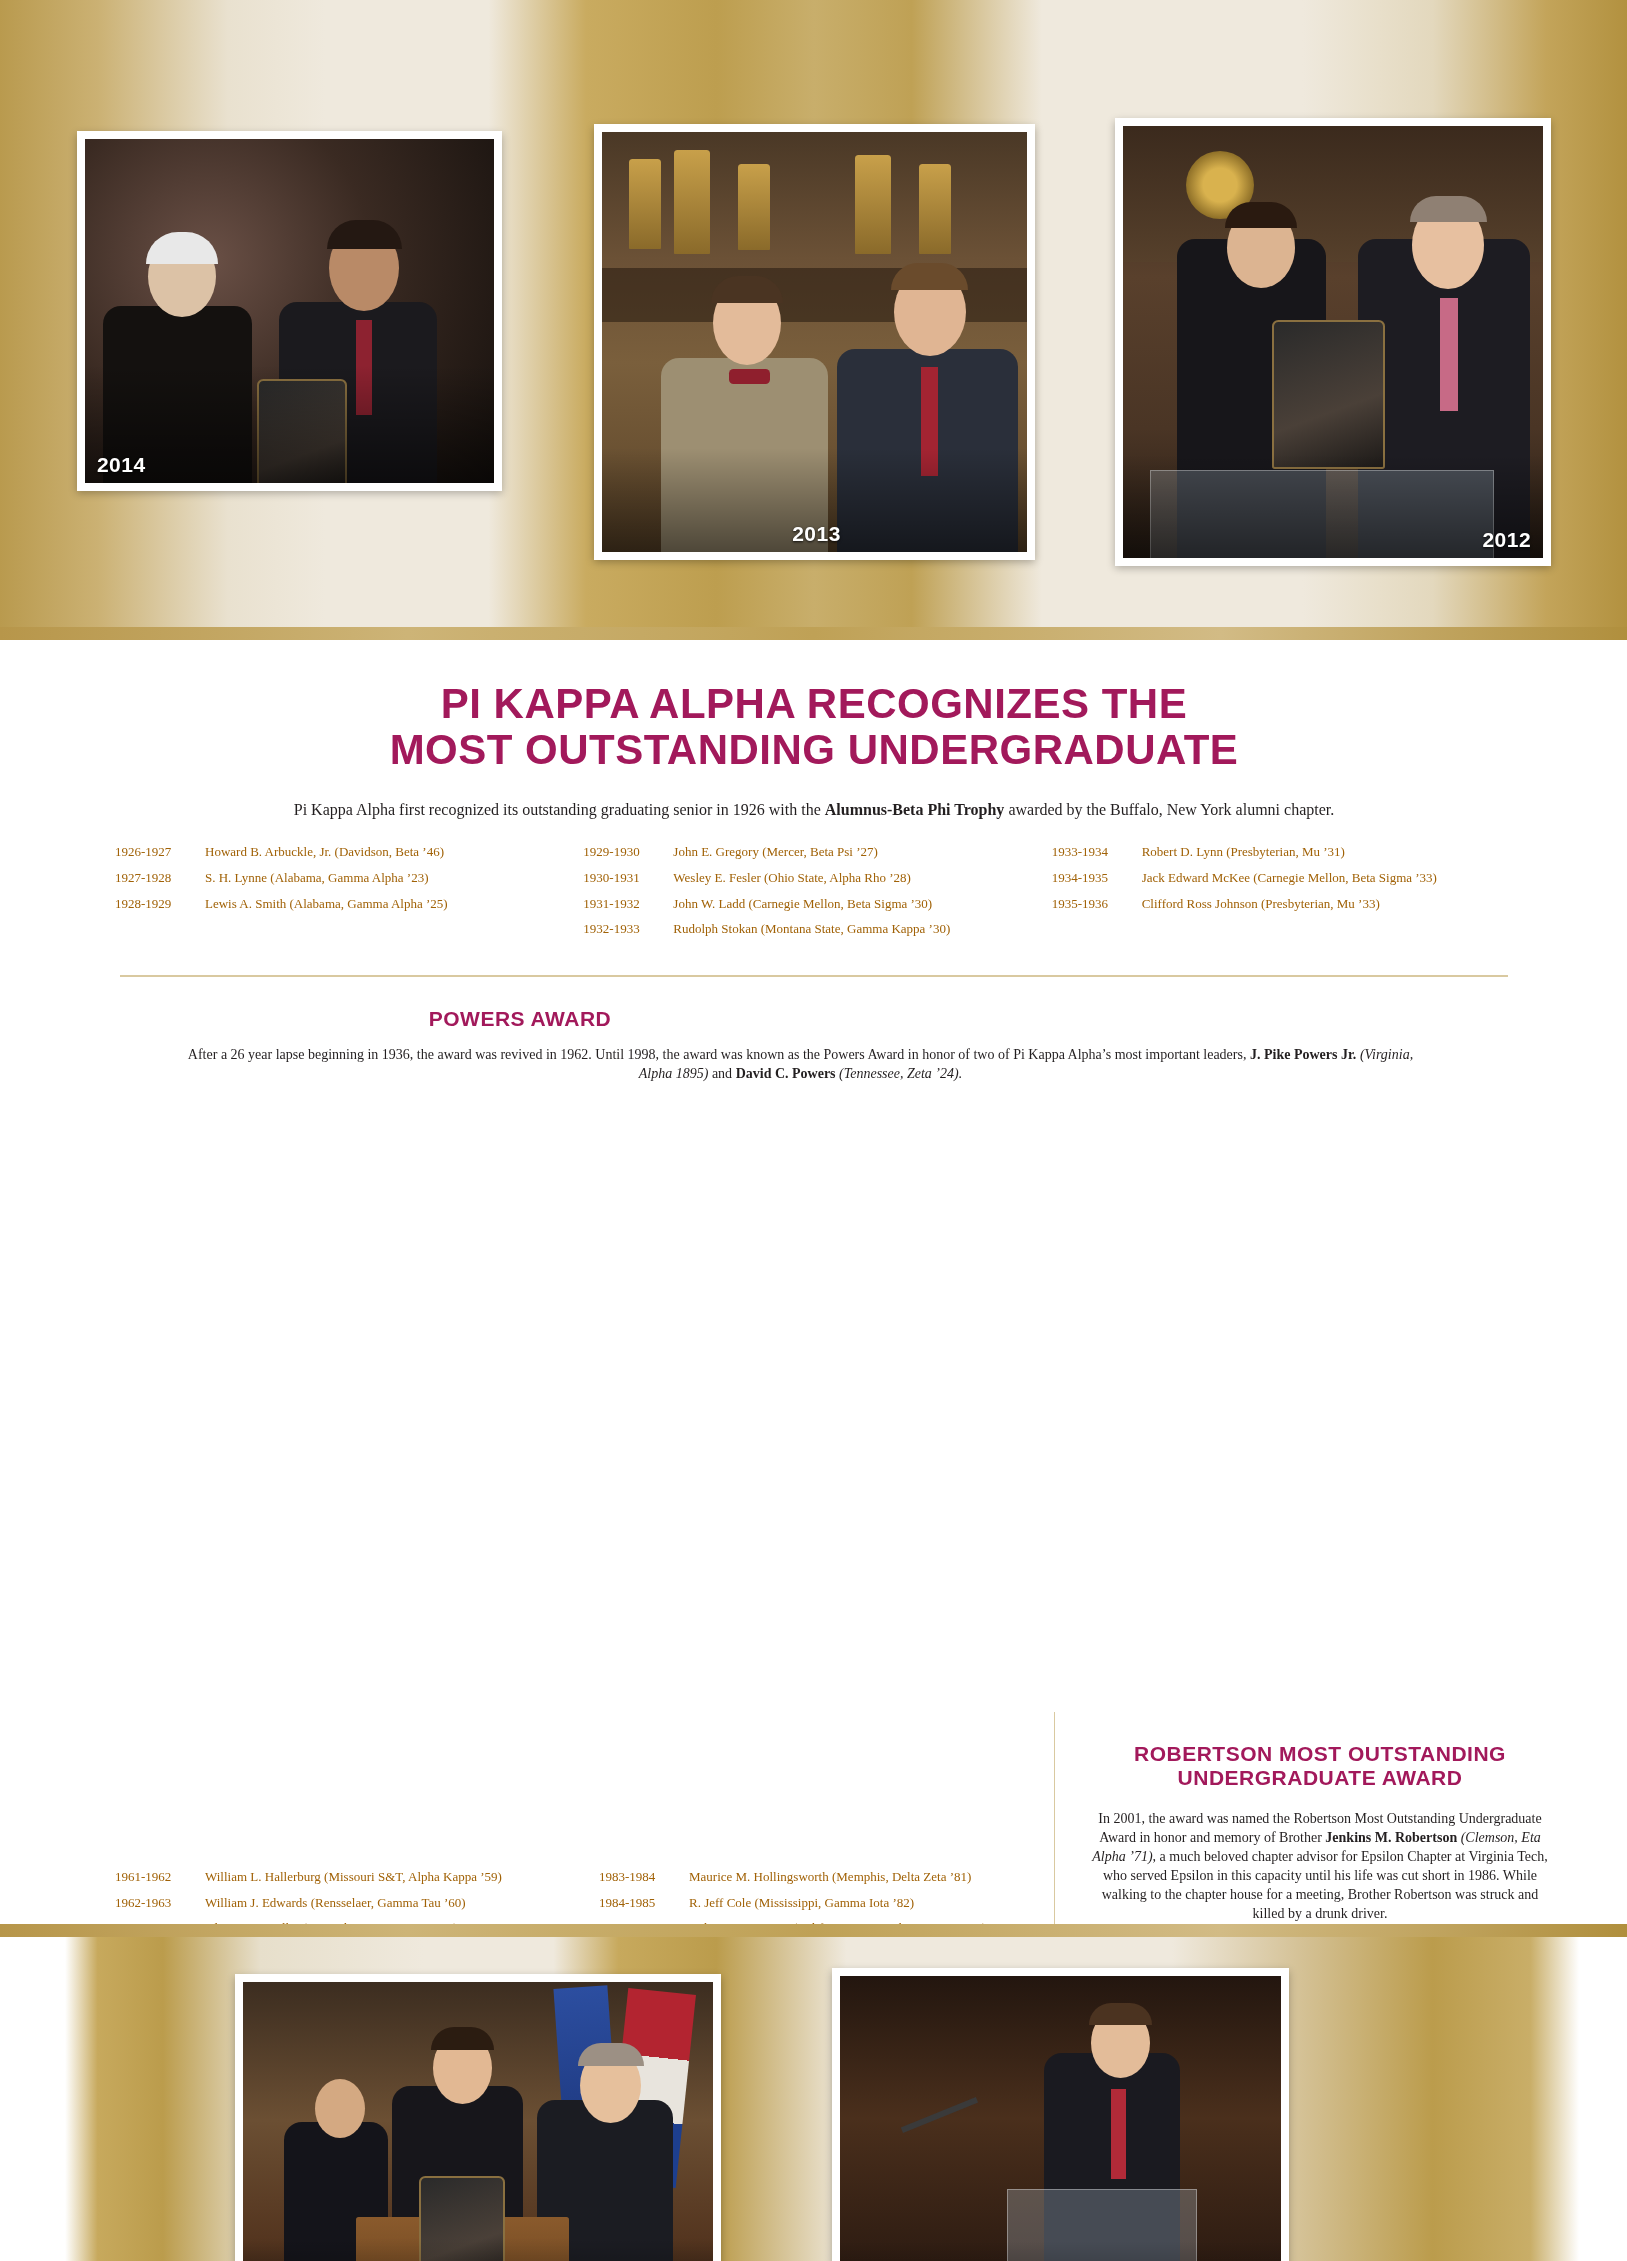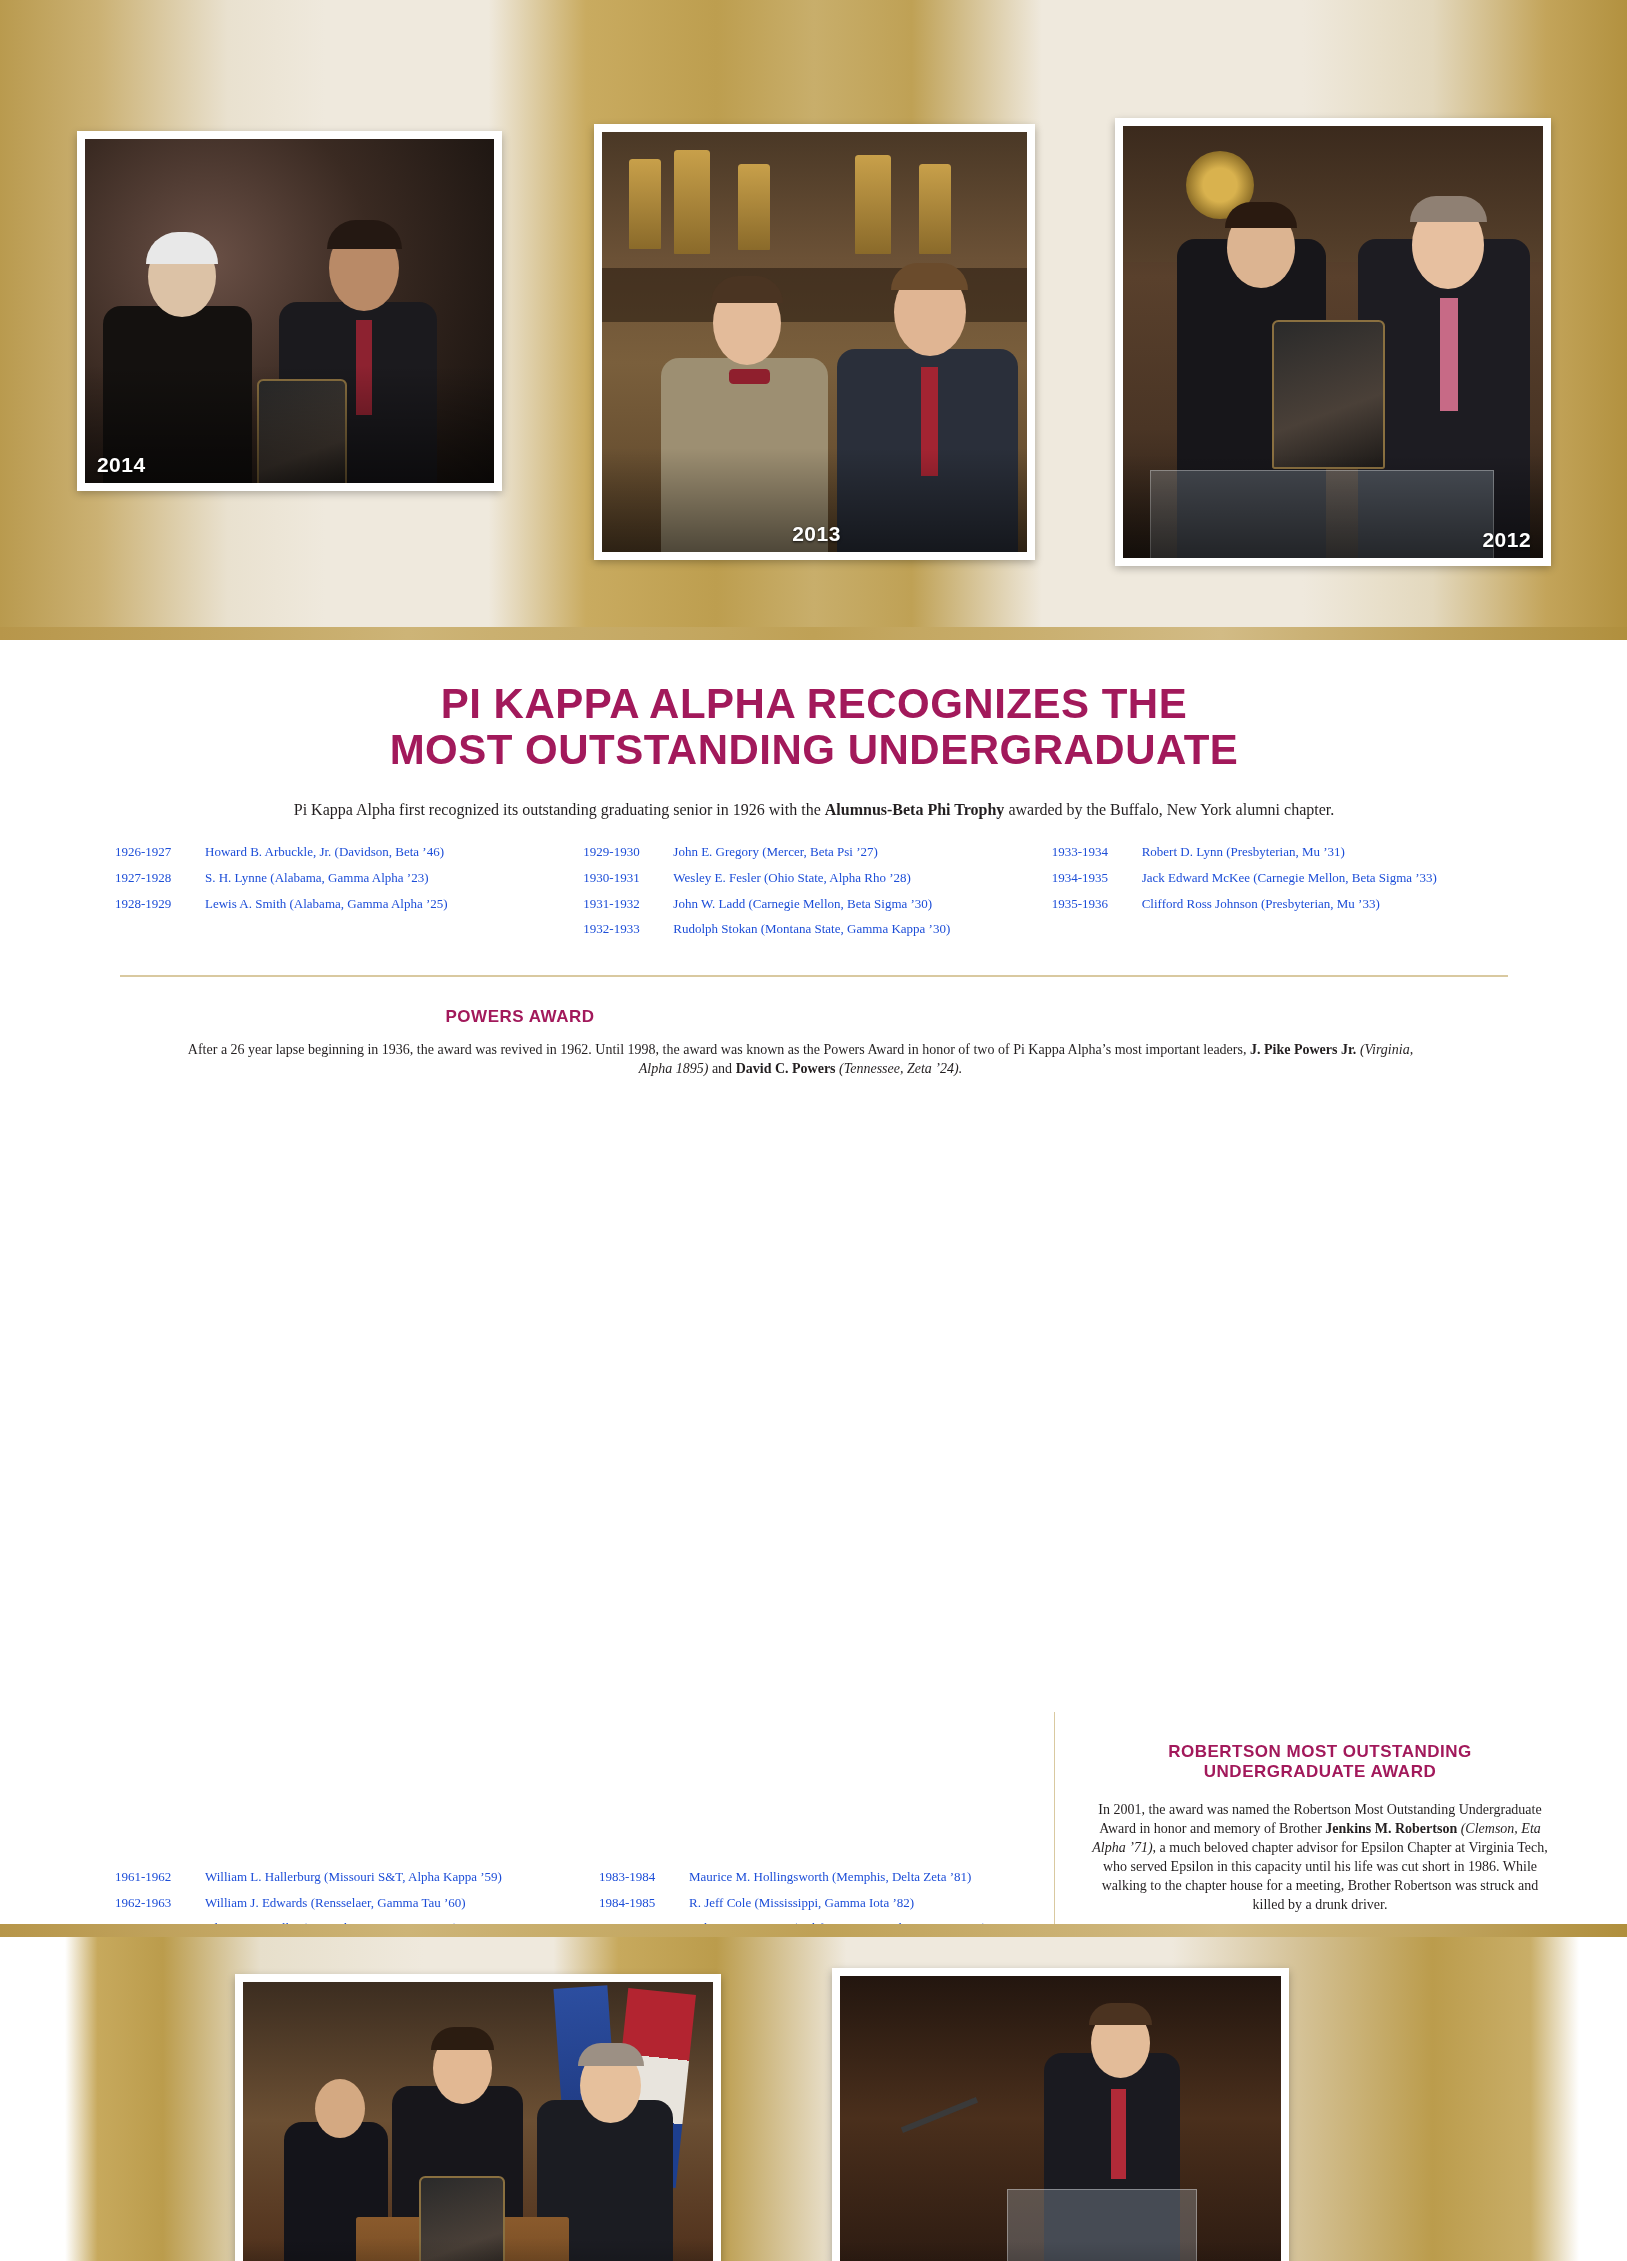--- a/index.html
+++ b/index.html
@@ -162,36 +162,36 @@
     justify-content: space-between;
     padding: 0 115px;
   }
   .early .col { width: 33%; }
   .yr-row {
     display: flex;
     font-family: "Liberation Serif", serif;
     font-size: 13px;
     line-height: 1.0;
     margin-bottom: 12.7px;
-    color: #1d4ed8;
+    color: #a16207;
   }
   .yr-row .yr { width: 90px; flex: none; }
   .yr-row .nm { flex: 1; }
 
   .divider {
     height: 1.4px;
     background: #d9c9a0;
     margin: 0 auto;
   }
 
   .section-head {
     text-align: center;
     color: #a2195b;
     font-weight: bold;
-    font-size: 17px;
+    font-size: 21px;
     letter-spacing: 0.5px;
     line-height: 1.15;
   }
 
   .blurb {
     font-family: "Liberation Serif", serif;
     font-size: 14px;
     line-height: 1.35;
     text-align: center;
     color: #231f20;

